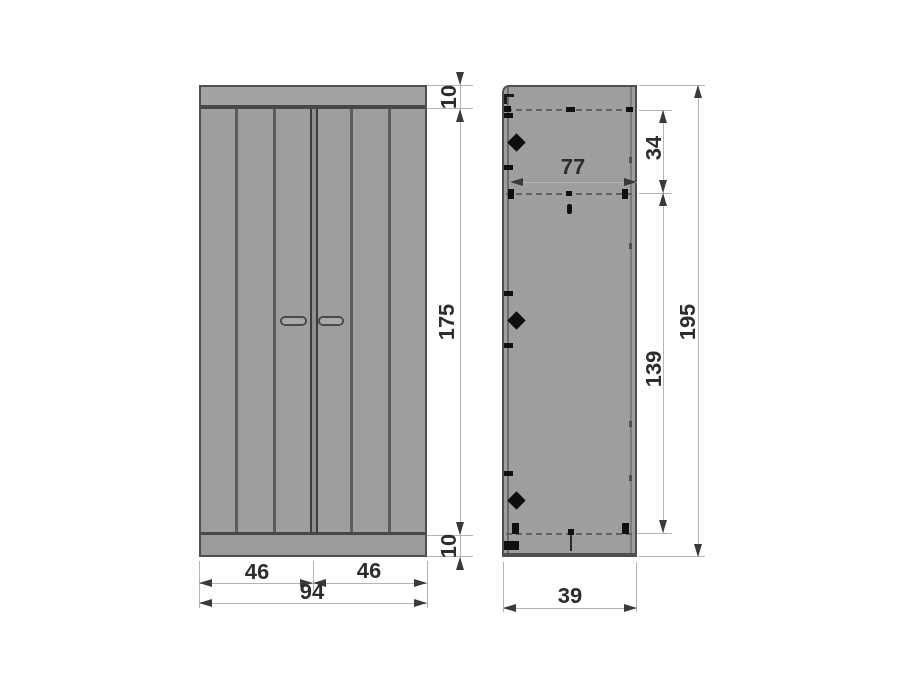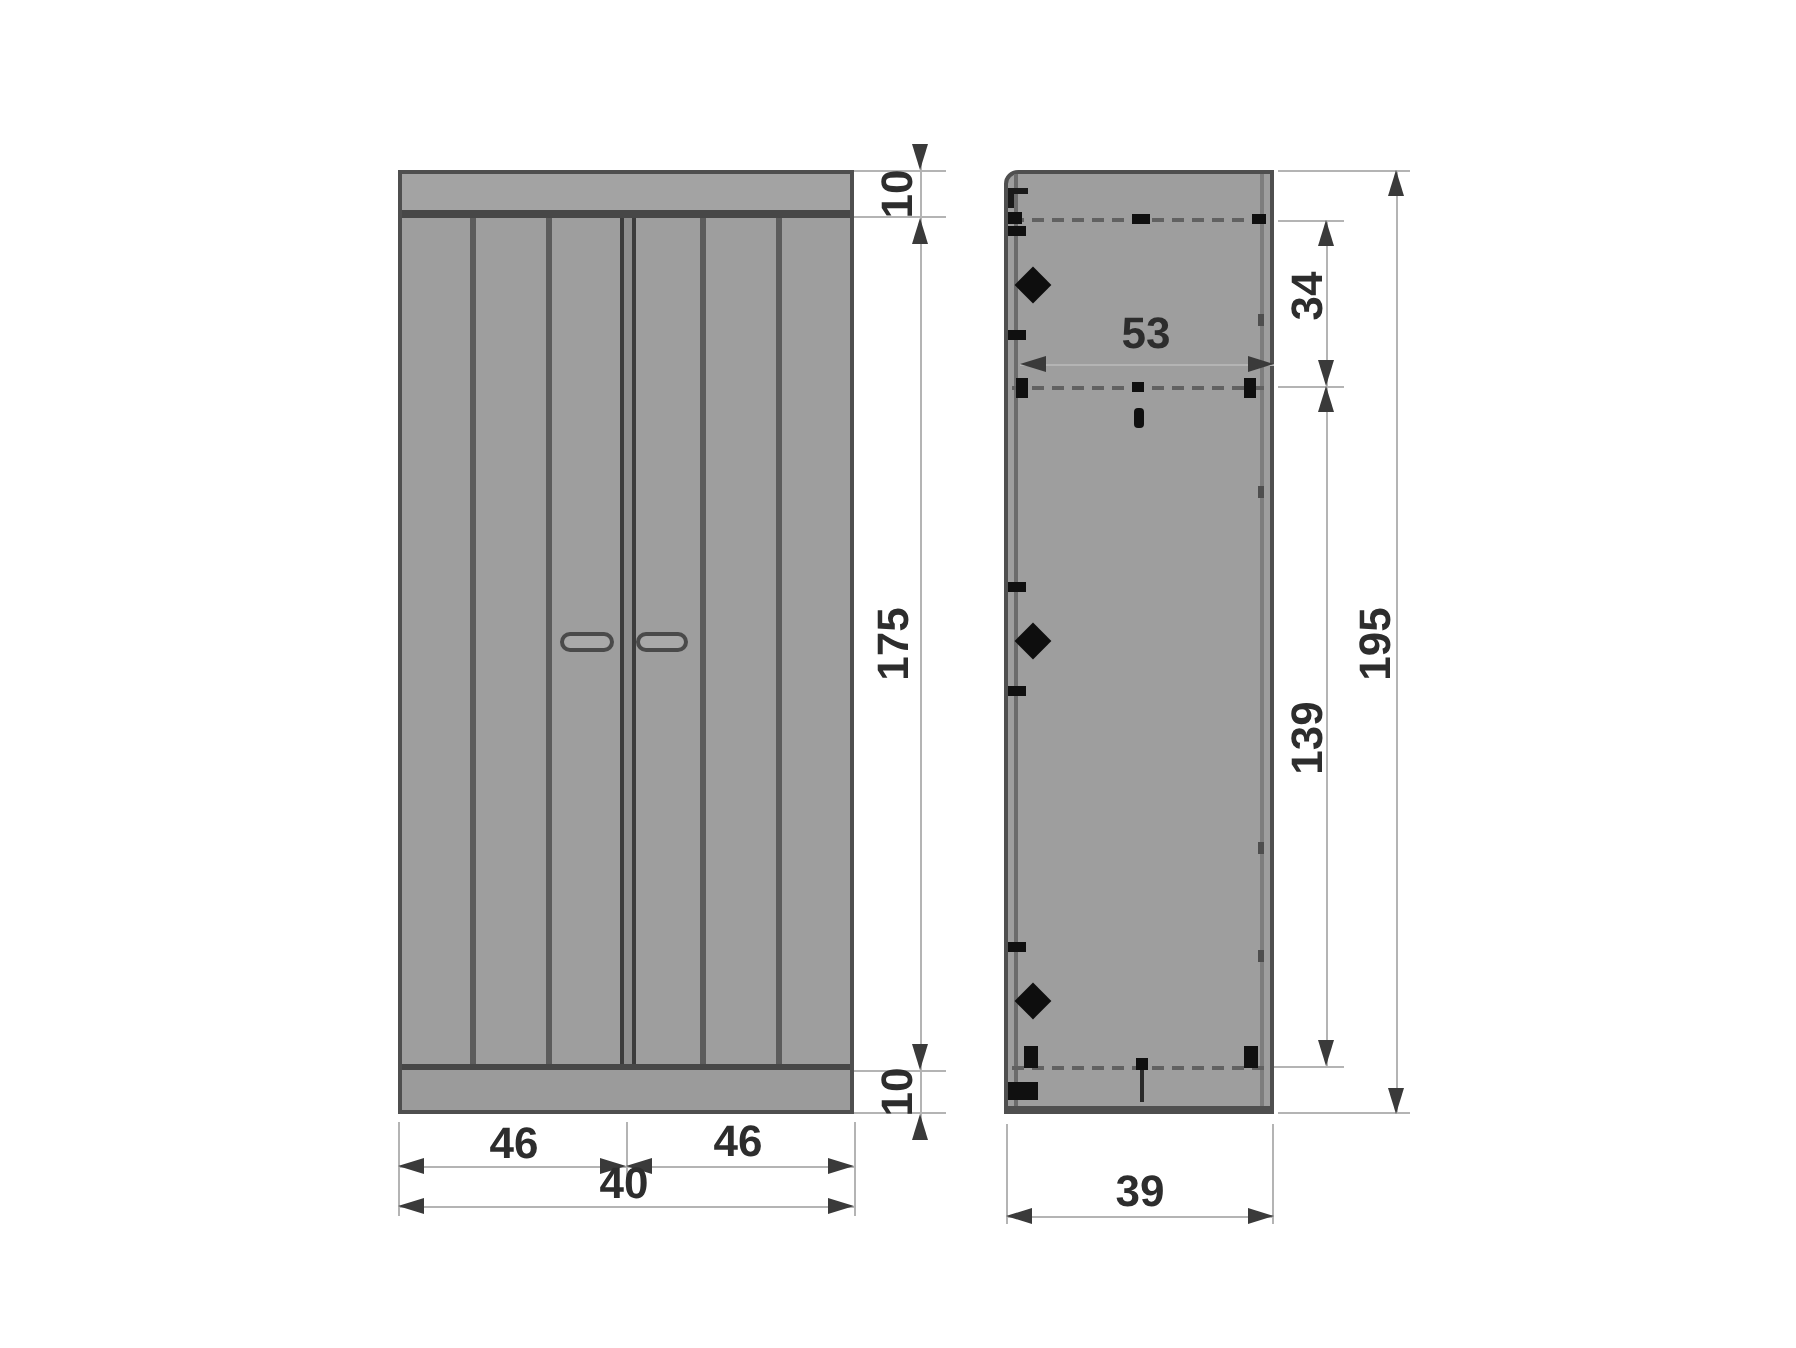--- a/index.html
+++ b/index.html
@@ -132,20 +132,20 @@
   <div class="arr arr-up" style="left:694px;top:85px;"></div>
   <div class="arr arr-down" style="left:694px;top:544px;"></div>
   <div class="arr arr-left" style="left:503px;top:604px;"></div>
   <div class="arr arr-right" style="left:624px;top:604px;"></div>
 
   <div class="dim-label rot" style="left:449px;top:97px;">10</div>
   <div class="dim-label rot" style="left:447px;top:322px;">175</div>
   <div class="dim-label rot" style="left:449px;top:546px;">10</div>
   <div class="dim-label" style="left:257px;top:572px;">46</div>
   <div class="dim-label" style="left:369px;top:571px;">46</div>
-  <div class="dim-label" style="left:312px;top:592px;">40</div>
-  <div class="dim-label" style="left:573px;top:167px;">53</div>
+  <div class="dim-label" style="left:312px;top:592px;">94</div>
+  <div class="dim-label" style="left:573px;top:167px;">77</div>
   <div class="dim-label rot" style="left:654px;top:148px;">34</div>
   <div class="dim-label rot" style="left:654px;top:369px;">139</div>
   <div class="dim-label rot" style="left:688px;top:322px;">195</div>
   <div class="dim-label" style="left:570px;top:596px;">39</div>
 
 </div>
 
 </body></html>

